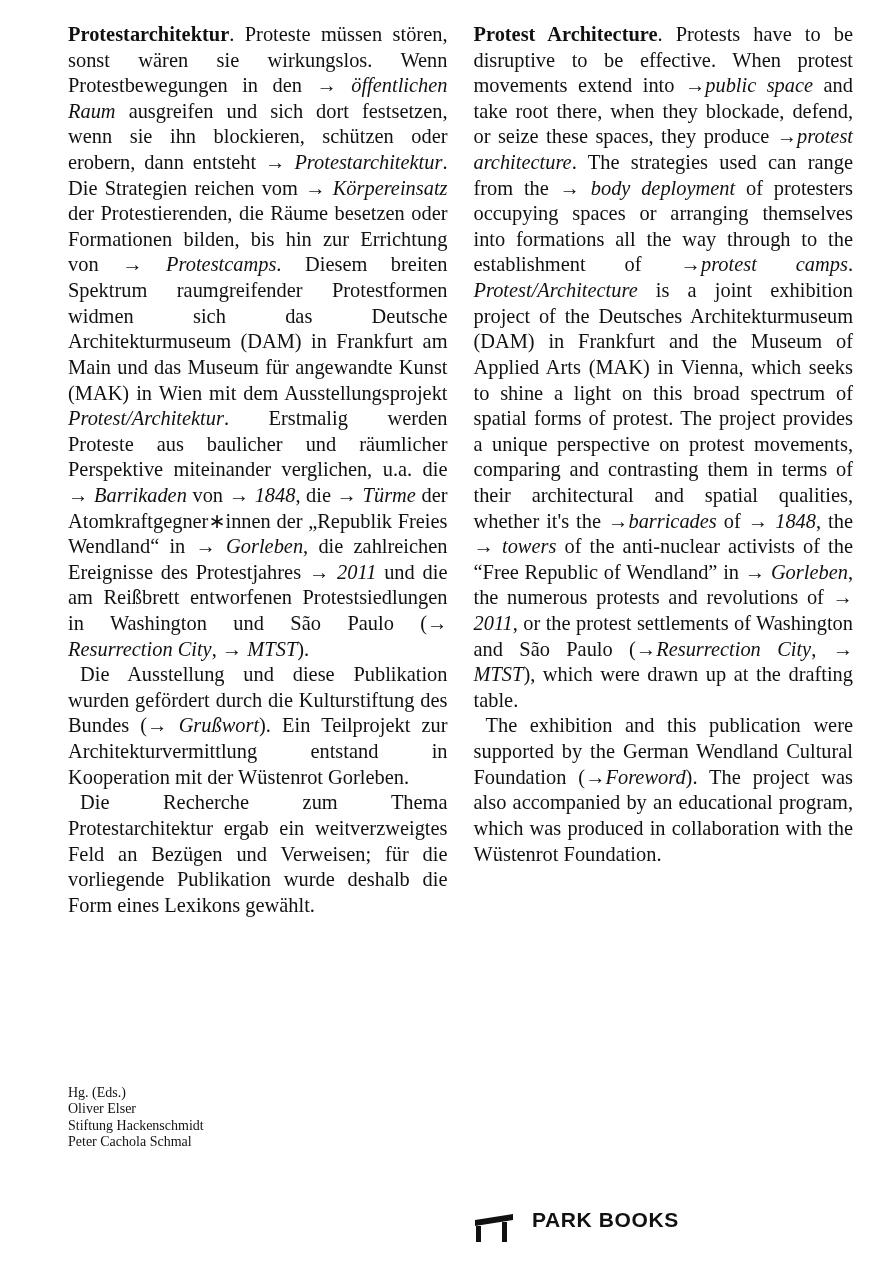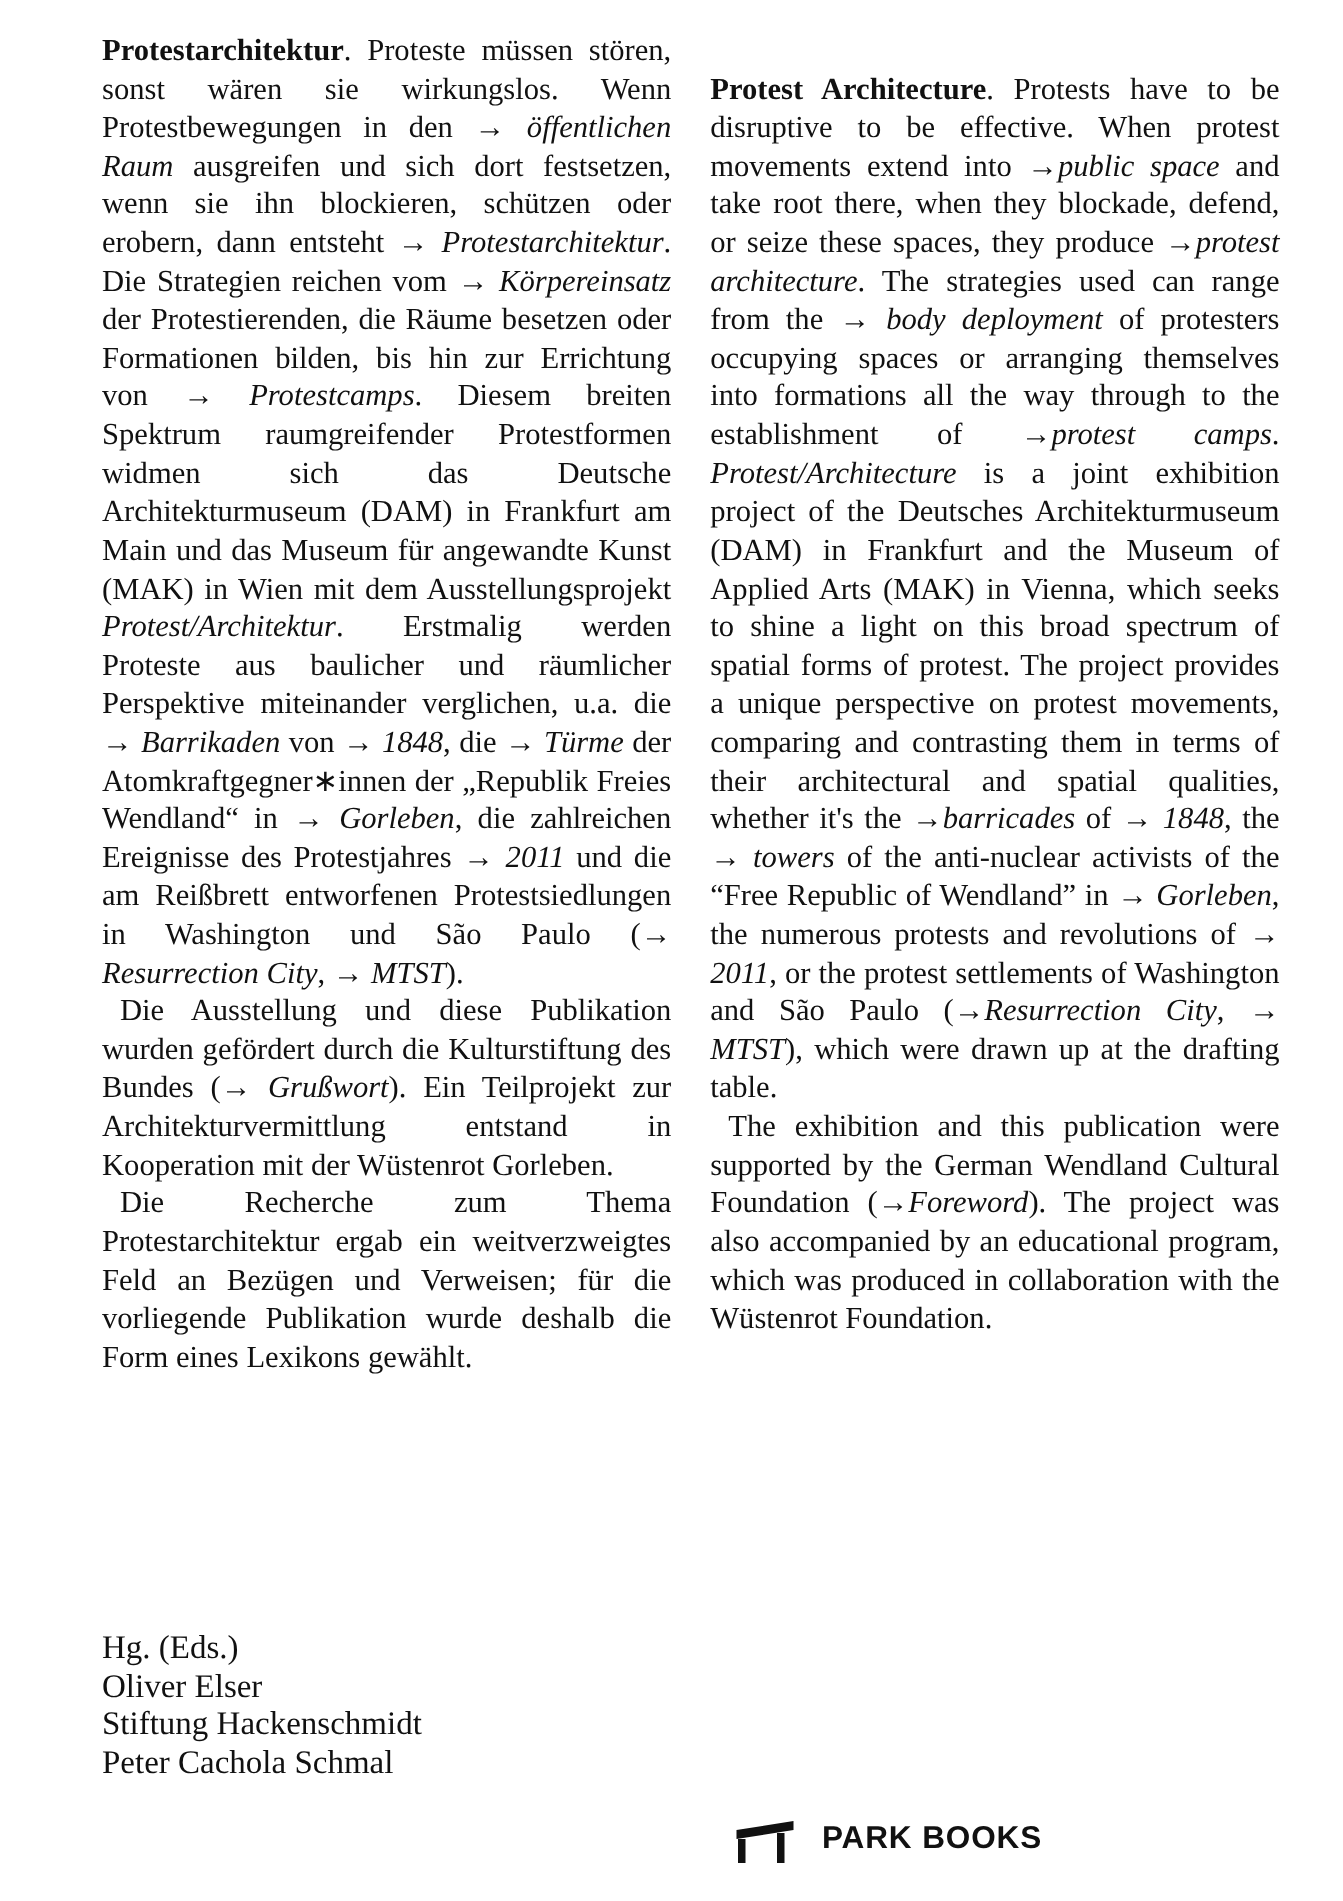--- a/index.html
+++ b/index.html
@@ -17,21 +17,21 @@
   }
   .page {
     position: absolute;
     inset: 0;
     padding: 22px 42px 0 68px;
     box-sizing: border-box;
   }
   .columns {
     display: flex;
     gap: 26px;
-    align-items: center;
+    align-items: flex-start;
   }
   .col {
     width: 382px;
     font-size: 20.4px;
     line-height: 1.255;
     text-align: justify;
     text-justify: inter-word;
     hyphens: manual;
   }
   .col p {
@@ -46,32 +46,31 @@
   i, .it {
     font-style: italic;
   }
   .arrow {
     font-style: normal;
   }
   .editors {
     position: absolute;
     left: 68px;
     top: 1085px;
-    font-size: 22px;
+    font-size: 14px;
     line-height: 1.165;
   }
   .editors div {
     white-space: nowrap;
   }
   .publisher {
     position: absolute;
-    left: 488px;
+    left: 472px;
     top: 1208px;
     display: flex;
-    align-items: center;
     gap: 16px;
   }
   .publisher-mark {
     width: 44px;
     height: 36px;
     position: relative;
   }
   .publisher-name {
     font-family: "Liberation Sans", sans-serif;
     font-weight: bold;

